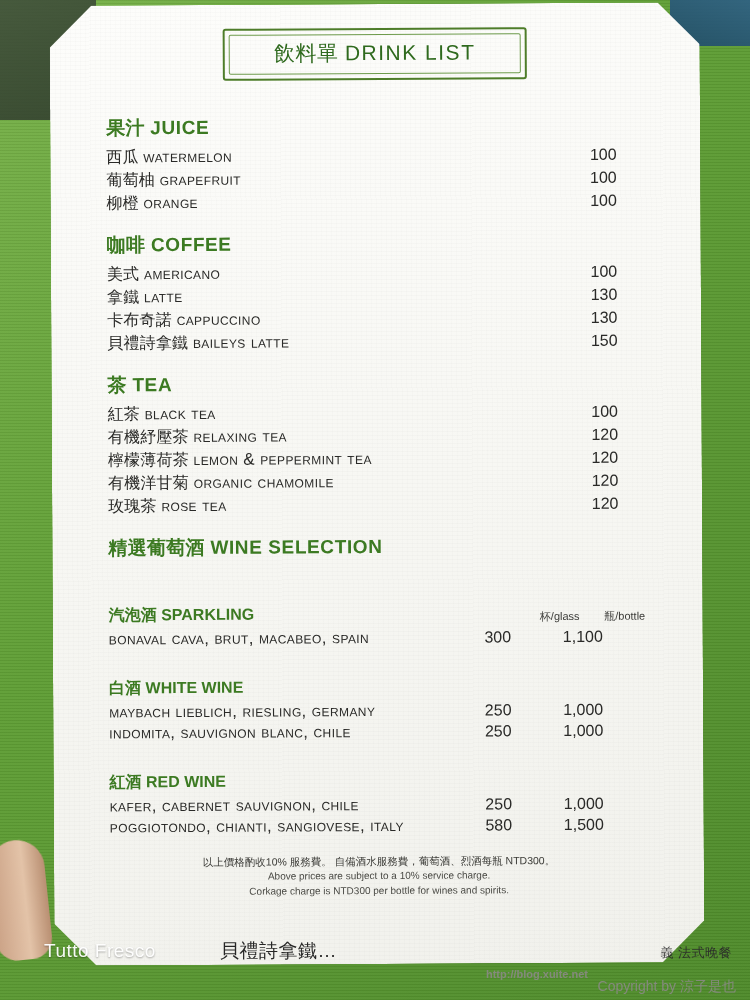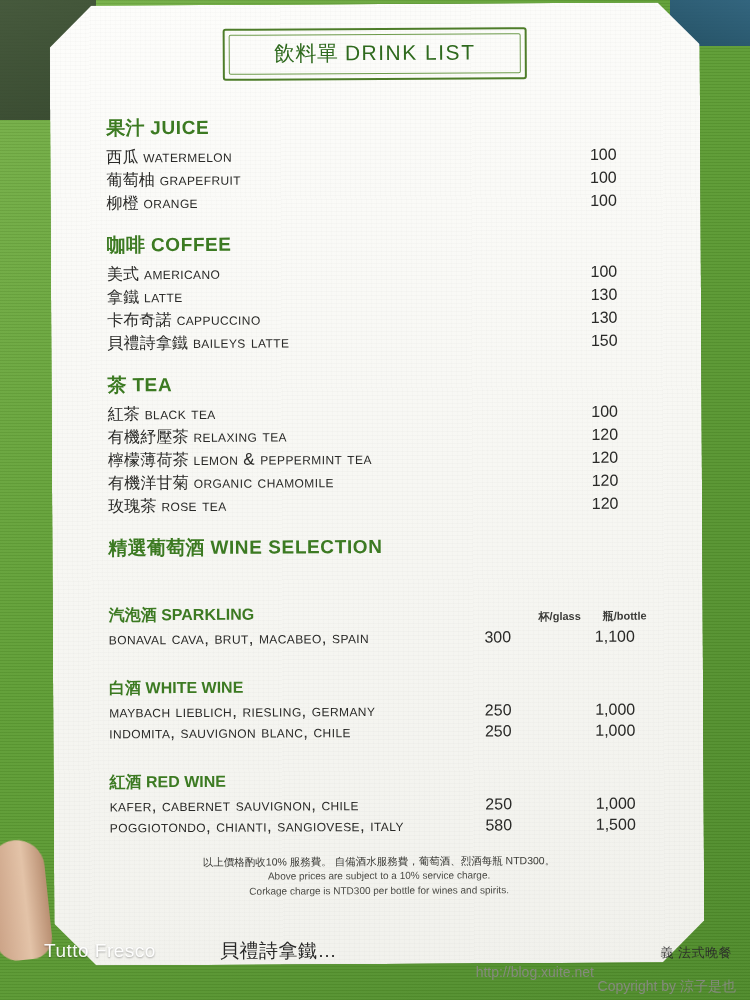--- a/index.html
+++ b/index.html
@@ -104,33 +104,33 @@
     font-variant:small-caps;
     text-transform:lowercase;
     font-size:17px;
     letter-spacing:.4px;
   }
   .row .price{
     flex:0 0 58px;text-align:center;
     color:#2a2a28;font-size:16px;
   }
   .row .price2{
-    flex:0 0 72px;text-align:right;
+    flex:0 0 72px;text-align:left;
     color:#2a2a28;font-size:16px;padding-left:36px;
   }
 
   .subhead{
     color:#3c7a22;
     font-size:16px;font-weight:bold;
     margin:10px 0 3px 14px;
     display:flex;align-items:flex-end;
   }
   .subhead .label{flex:1 1 auto;}
   .subhead .colh{
-    font-size:11px;font-weight:bold;color:#3b3b38;
+    font-size:11px;font-weight:normal;color:#3b3b38;
     text-align:center;
   }
   .subhead .colh.glass{flex:0 0 58px;}
   .subhead .colh.bottle{flex:0 0 72px;margin-top:40px;}
 
   .wine-row .name{font-size:16px;}
   .wine-row{margin-bottom:1px;}
 
   .footnote{
     margin:16px 14px 0 14px;
@@ -152,22 +152,22 @@
     position:absolute;left:220px;bottom:36px;
     color:#111;font-size:19px;opacity:.9;
     letter-spacing:.5px;
   }
   .wm-right{
     position:absolute;right:18px;bottom:38px;
     color:#2a2a2a;font-size:13px;opacity:.92;
     letter-spacing:.5px;
   }
   .wm-url{
-    position:absolute;right:156px;bottom:20px;
-    color:#8a8a85;font-size:14px;opacity:.9;
+    position:absolute;right:162px;bottom:20px;
+    color:#8a8a85;font-size:11px;opacity:.9;font-weight:bold;
   }
   .wm-copy{
     position:absolute;right:14px;bottom:4px;
     color:#8a8a85;font-size:14px;opacity:.9;
   }
 </style>
 </head>
 <body>
 
 <div class="bg"></div>

